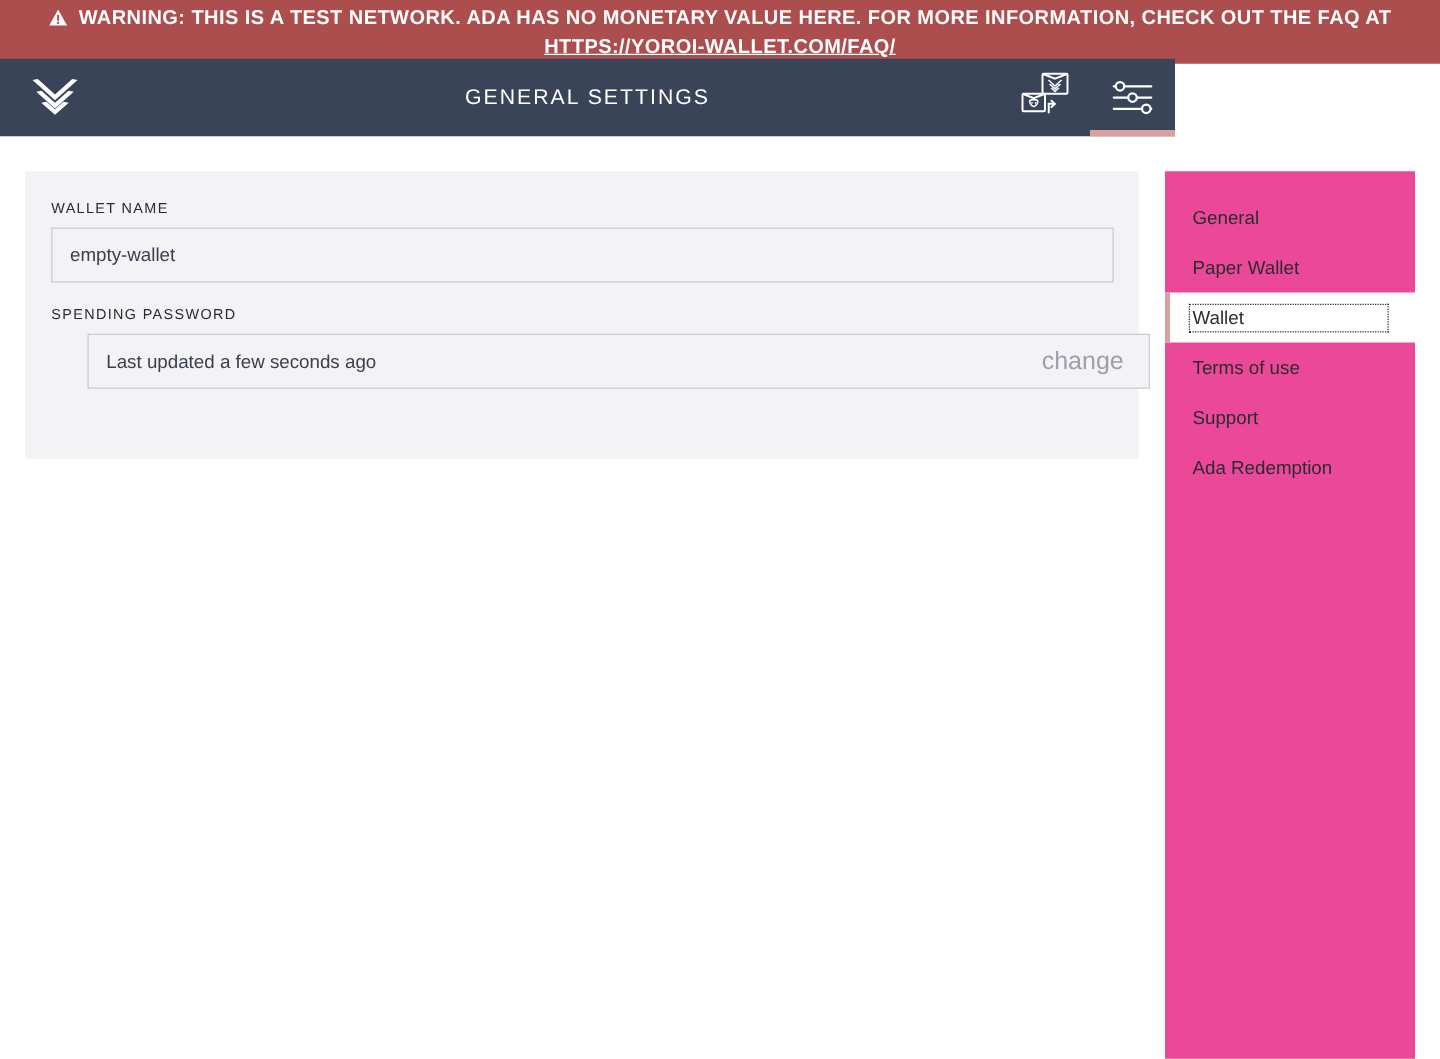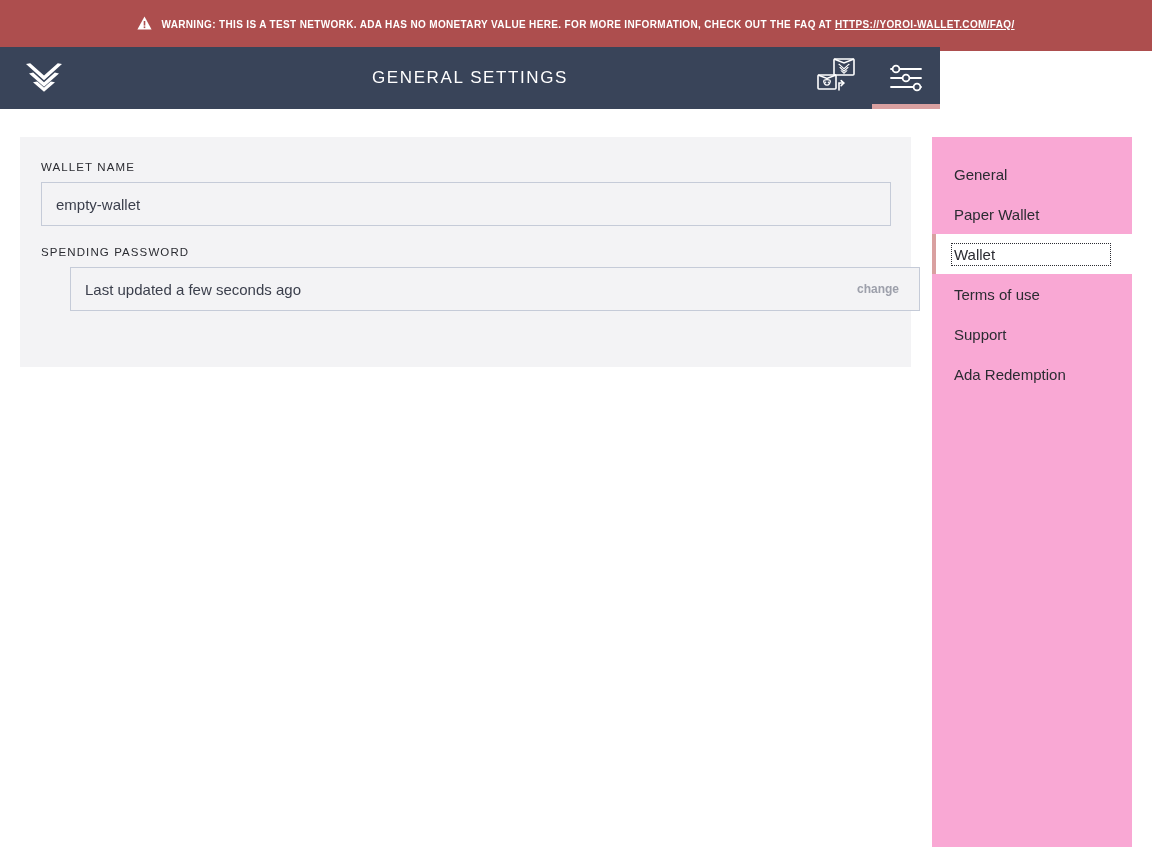--- a/index.html
+++ b/index.html
@@ -21,21 +21,21 @@
     background: #ad4e4e;
     color: #ffffff;
     display: flex;
     align-items: center;
     justify-content: center;
     padding: 0 16px;
     text-align: center;
   }
   .warning-inner {
     display: block;
-    font-size: 10px;
+    font-size: 16px;
     font-weight: bold;
     letter-spacing: 0.35px;
     line-height: 21px;
     text-transform: uppercase;
   }
   .warn-triangle {
     display: inline-block;
     vertical-align: -2px;
     margin-right: 9px;
   }
@@ -124,34 +124,33 @@
     display: flex;
     align-items: center;
     padding: 10px 14px;
     font-size: 15px;
     color: #3b3f4c;
     font-family: "Liberation Sans", sans-serif;
   }
   .input-box.with-action { justify-content: space-between; margin-left: 29px; }
   .change-link {
     color: #9da0ab;
-    font-size: 12px;
+    font-size: 20px;
     cursor: pointer;
     padding-right: 6px;
-    font-weight: bold;
   }
 
   
   .settings-menu {
     position: absolute;
     left: 932px;
     top: 137px;
     width: 200px;
     height: 710px;
-    background: #f9a8d4;
+    background: #ec4899;
     padding-top: 17px;
   }
   .menu-item {
     position: relative;
     height: 40px;
     display: flex;
     align-items: center;
     padding-left: 22px;
     font-size: 15px;
     color: #2b2c32;

